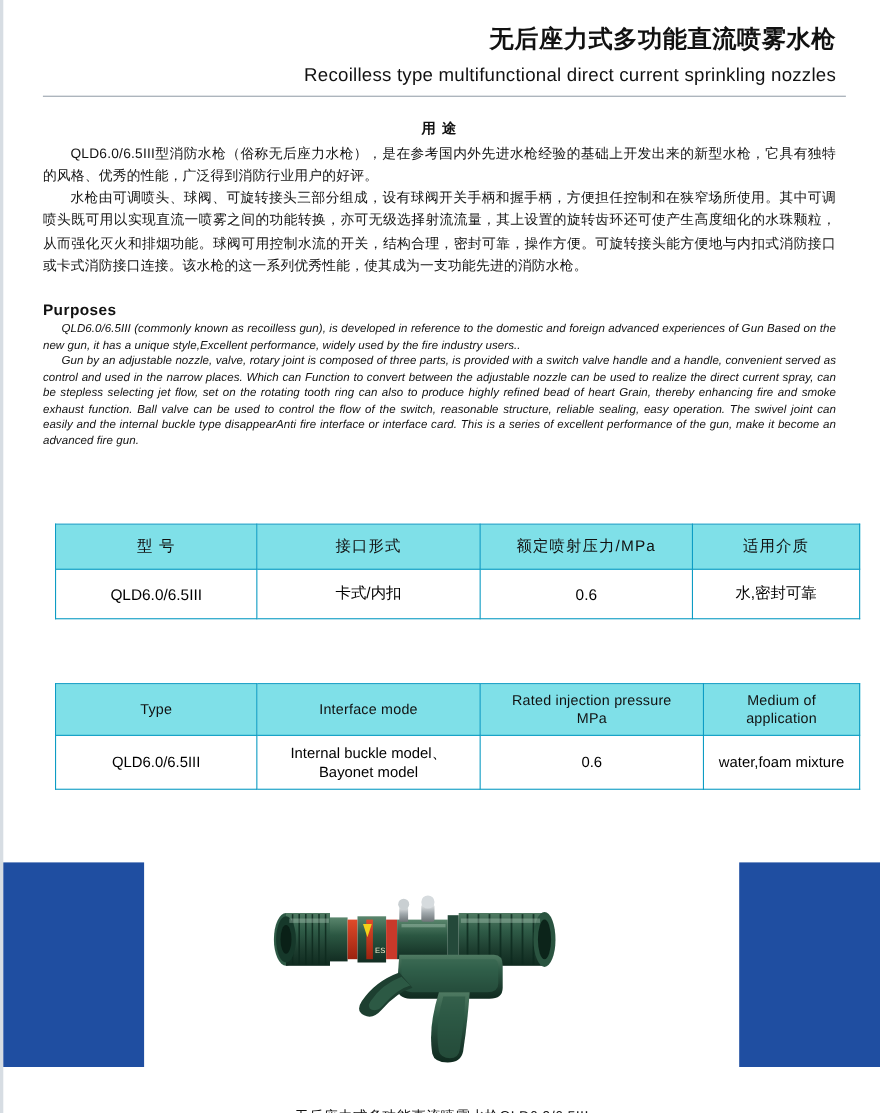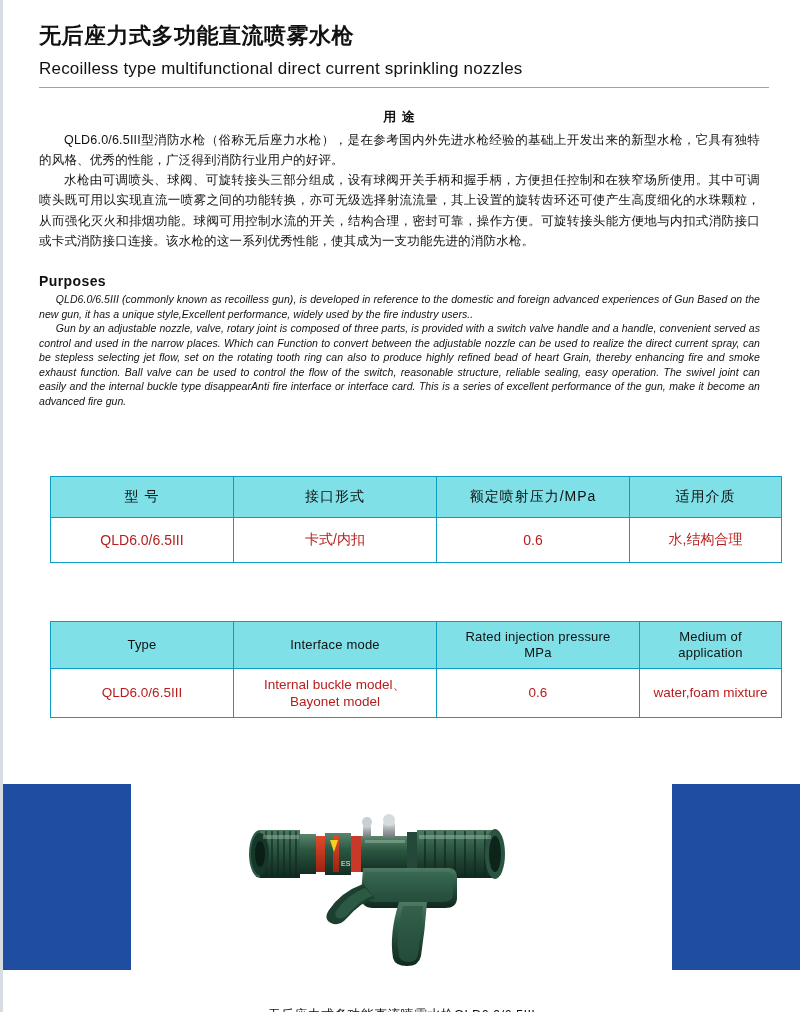--- a/index.html
+++ b/index.html
@@ -19,20 +19,21 @@
     position: relative;
     width: 800px;
     height: 1012px;
     box-sizing: border-box;
     border-left: 3px solid #d7dde3;
   }
 
   
   .header {
     padding: 22px 40px 4px 36px;
+    text-align: right;
   }
   .title-cn {
     font-size: 22px;
     font-weight: bold;
     color: #111111;
     letter-spacing: 0.5px;
     line-height: 1.3;
   }
   .title-en {
     font-size: 17px;
@@ -107,21 +108,21 @@
     font-weight: normal;
     font-size: 14px;
     height: 38px;
     letter-spacing: 1px;
     color: #111111;
   }
   table.spec td {
     height: 42px;
     font-size: 14px;
     background: #ffffff;
-    color: #b91c1c;
+    color: #000000;
   }
   .tbl-cn { margin-top: 68px; }
   .tbl-en { margin-top: 58px; }
   table.spec.en th {
     font-size: 13px;
     height: 44px;
     line-height: 1.25;
     letter-spacing: 0.2px;
   }
   table.spec.en td {
@@ -193,21 +194,21 @@
           <tr>
         <th style="width:180px">型 号</th>
         <th style="width:200px">接口形式</th>
         <th style="width:190px">额定喷射压力/MPa</th>
         <th>适用介质</th>
       </tr>
       <tr>
         <td>QLD6.0/6.5III</td>
         <td>卡式/内扣</td>
         <td>0.6</td>
-        <td>水,结构合理</td>
+        <td>水,密封可靠</td>
       </tr>
     </tbody>
       </table>
   </div>
 
   <div class="table-wrap tbl-en">
     <table class="spec en">
       <tbody>
           <tr>
         <th style="width:180px">Type</th>

